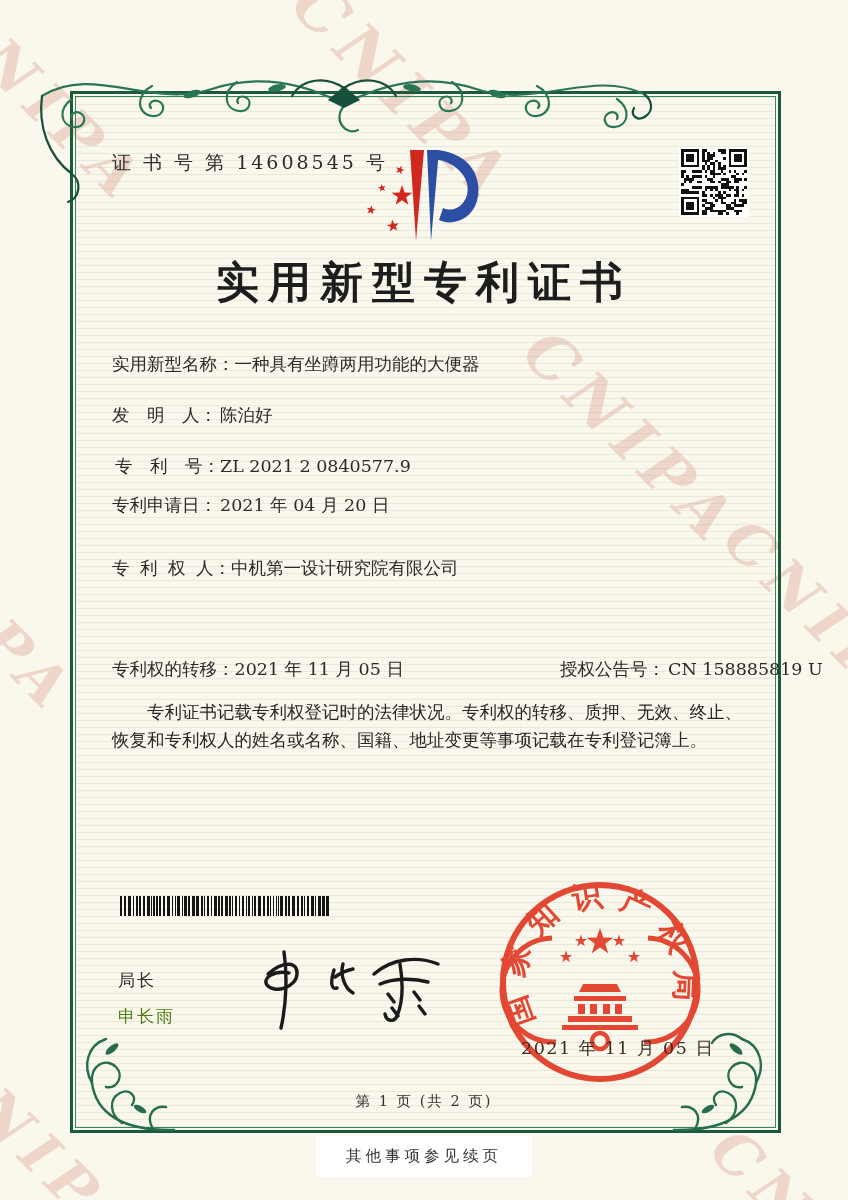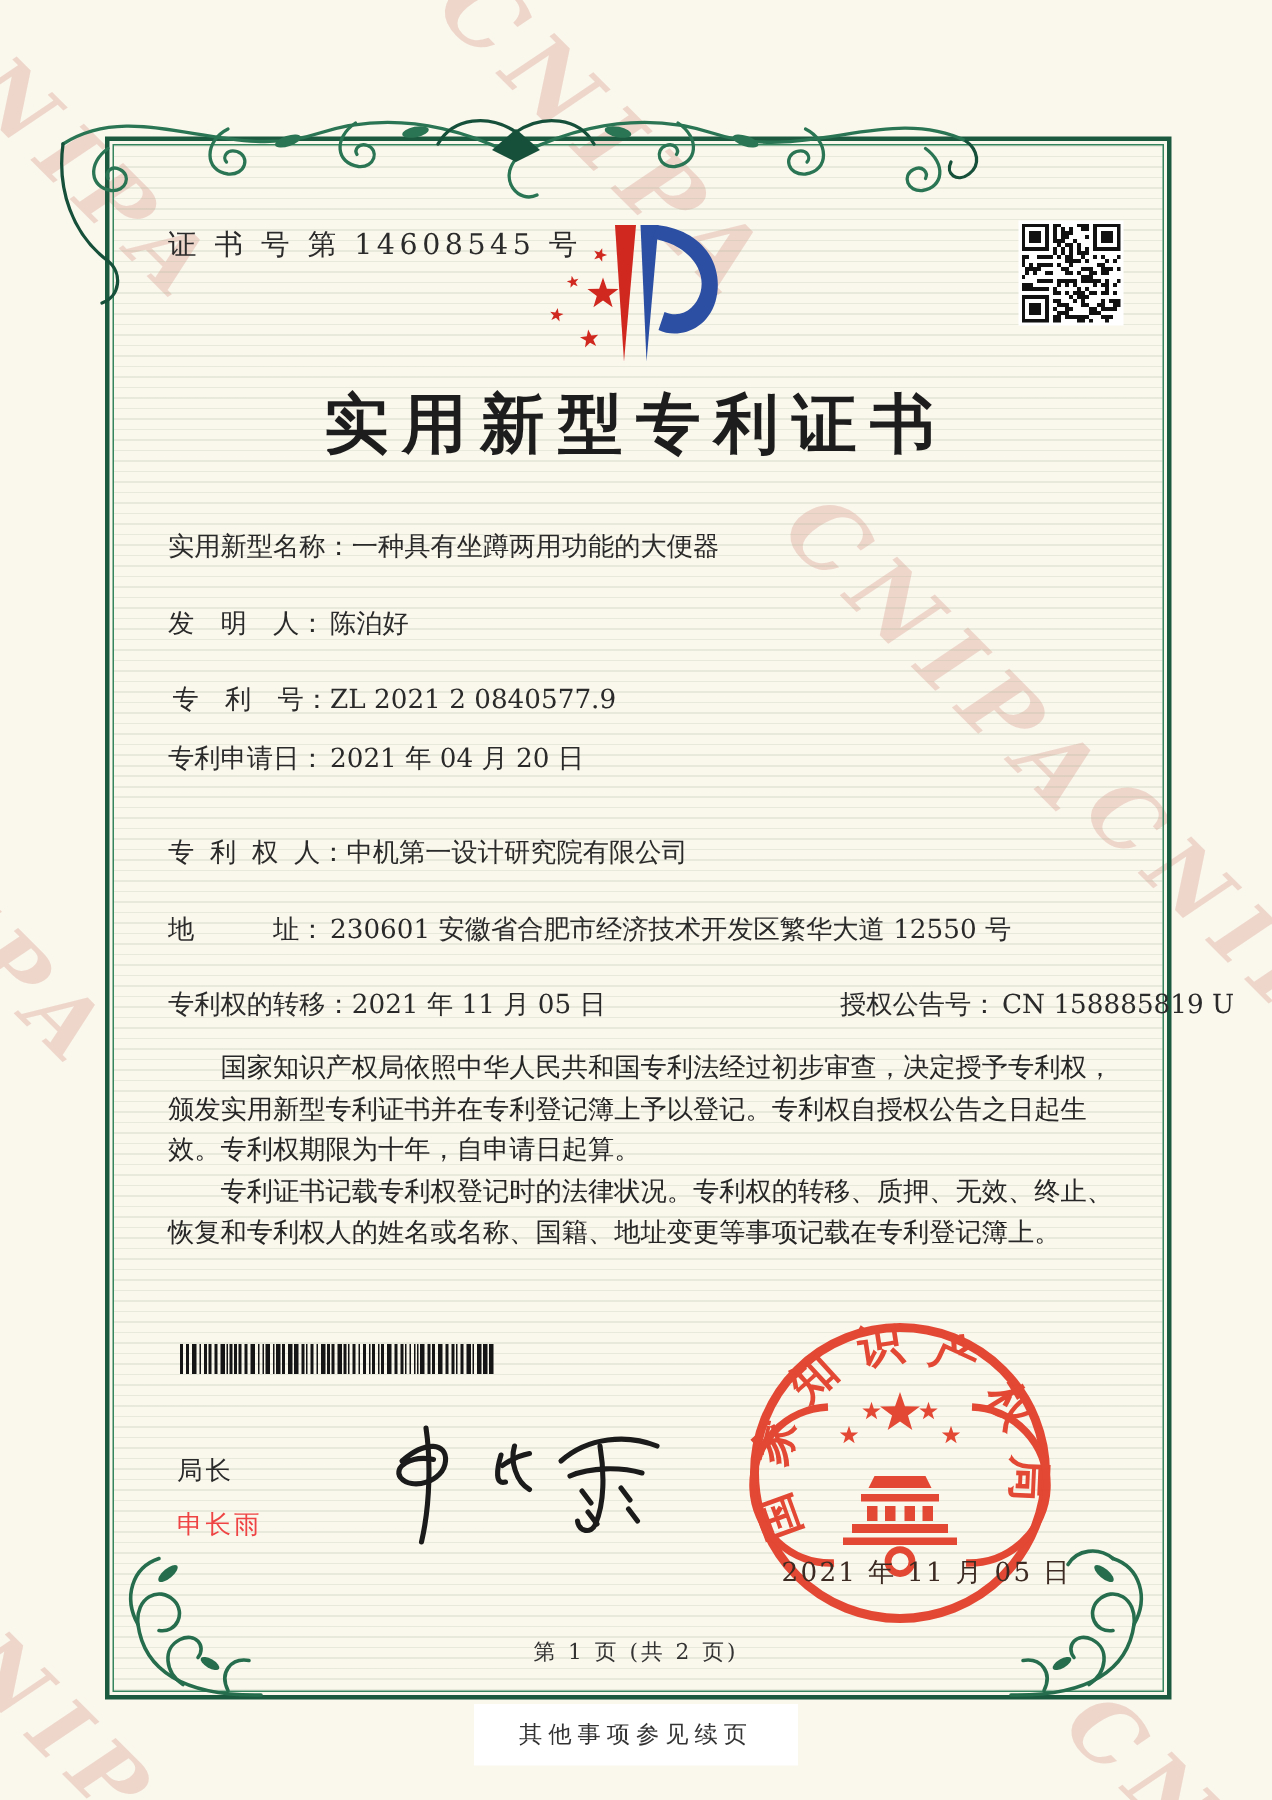--- a/index.html
+++ b/index.html
@@ -21,21 +21,21 @@
   #doc-title{left:0;top:254px;width:848px;text-align:center;font-size:43px;font-weight:700;
              letter-spacing:9px;color:#1d1d1d;}
   .row{position:absolute;left:112px;z-index:4;font-size:17.5px;color:#2a2a2a;white-space:nowrap;}
   .row .lab{display:inline-block;min-width:108px;}
   .pair2{position:absolute;left:448px;top:0;}
   #paras{left:112px;top:699px;width:638px;font-size:17.5px;line-height:27.6px;color:#262626;}
   #paras p{margin:0;text-indent:2em;}
   #barcode{left:120px;top:896px;width:216px;height:20px;}
   #barcode .bar{display:inline-block;height:100%;background:#151515;vertical-align:top;}
   #signer-title{left:118px;top:969px;font-size:17px;letter-spacing:2px;color:#2a2a2a;text-align:right;}
-  #signer-name{left:118px;top:1005px;font-size:17px;letter-spacing:2px;color:#ef4444;}
+  #signer-name{left:118px;top:1005px;font-size:17px;letter-spacing:2px;color:#4d7c0f;}
   #signature{left:242px;top:944px;z-index:5;}
   #seal{left:490px;top:872px;z-index:4;opacity:0.93;}
   #seal-date{left:521px;top:1036px;font-size:17.5px;letter-spacing:1.5px;color:#3c2b22;z-index:6;}
   #page-info{left:0;top:1092px;width:848px;text-align:center;font-size:14.5px;letter-spacing:2px;color:#333;}
   #footer-note{left:50%;top:1136px;transform:translateX(-50%);background:#ffffff;
                padding:10px 30px;font-size:15.5px;letter-spacing:4px;color:#333;z-index:6;}
 </style>
 </head>
 <body>
 
@@ -418,28 +418,26 @@
         <rect x="21" y="24" width="1" height="1" fill="#111"></rect>
       </svg></div>
 
   <div class="abs" id="doc-title">实用新型专利证书</div>
 
   <div class="row" style="top:352px;"><span class="lab">实用新型名称：</span><span>一种具有坐蹲两用功能的大便器</span></div>
   <div class="row" style="top:403px;"><span class="lab">发　明　人：</span><span>陈泊好</span></div>
   <div class="row" style="top:454px;text-align:right;"><span class="lab">专　利　号：</span><span>ZL 2021 2 0840577.9</span></div>
   <div class="row" style="top:493px;"><span class="lab">专利申请日：</span><span>2021 年 04 月 20 日</span></div>
   <div class="row" style="top:556px;font-family:Liberation Mono, monospace;"><span class="lab">专 利 权 人：</span><span>中机第一设计研究院有限公司</span></div>
-  <div class="row" style="top:607px;"><span class="lab">地　　　址：</span><span>230601 安徽省合肥市经济技术开发区繁华大道 12550 号</span></div>
   <div class="row" style="top:657px;width:680px;">
     <span class="lab">专利权的转移：</span><span>2021 年 11 月 05 日</span>
     <span class="pair2"><span class="lab">授权公告号：</span><span>CN 158885819 U</span></span>
   </div>
 
   <div class="abs" id="paras">
-    <p>国家知识产权局依照中华人民共和国专利法经过初步审查，决定授予专利权，颁发实用新型专利证书并在专利登记簿上予以登记。专利权自授权公告之日起生效。专利权期限为十年，自申请日起算。</p>
     <p>专利证书记载专利权登记时的法律状况。专利权的转移、质押、无效、终止、恢复和专利权人的姓名或名称、国籍、地址变更等事项记载在专利登记簿上。</p>
   </div>
 
   <div class="abs" id="barcode"><span class="bar" style="width: 2px; margin-right: 2px;"></span><span class="bar" style="width: 2px; margin-right: 2px;"></span><span class="bar" style="width: 3px; margin-right: 2px;"></span><span class="bar" style="width: 1px; margin-right: 2px;"></span><span class="bar" style="width: 2px; margin-right: 1px;"></span><span class="bar" style="width: 2px; margin-right: 2px;"></span><span class="bar" style="width: 2px; margin-right: 2px;"></span><span class="bar" style="width: 3px; margin-right: 1px;"></span><span class="bar" style="width: 1px; margin-right: 1px;"></span><span class="bar" style="width: 2px; margin-right: 1px;"></span><span class="bar" style="width: 2px; margin-right: 1px;"></span><span class="bar" style="width: 2px; margin-right: 2px;"></span><span class="bar" style="width: 2px; margin-right: 2px;"></span><span class="bar" style="width: 3px; margin-right: 2px;"></span><span class="bar" style="width: 1px; margin-right: 2px;"></span><span class="bar" style="width: 1px; margin-right: 1px;"></span><span class="bar" style="width: 3px; margin-right: 2px;"></span><span class="bar" style="width: 1px; margin-right: 1px;"></span><span class="bar" style="width: 3px; margin-right: 1px;"></span><span class="bar" style="width: 2px; margin-right: 2px;"></span><span class="bar" style="width: 3px; margin-right: 1px;"></span><span class="bar" style="width: 3px; margin-right: 2px;"></span><span class="bar" style="width: 2px; margin-right: 1px;"></span><span class="bar" style="width: 1px; margin-right: 2px;"></span><span class="bar" style="width: 2px; margin-right: 2px;"></span><span class="bar" style="width: 1px; margin-right: 2px;"></span><span class="bar" style="width: 3px; margin-right: 1px;"></span><span class="bar" style="width: 2px; margin-right: 1px;"></span><span class="bar" style="width: 2px; margin-right: 2px;"></span><span class="bar" style="width: 3px; margin-right: 1px;"></span><span class="bar" style="width: 2px; margin-right: 1px;"></span><span class="bar" style="width: 1px; margin-right: 2px;"></span><span class="bar" style="width: 2px; margin-right: 2px;"></span><span class="bar" style="width: 1px; margin-right: 2px;"></span><span class="bar" style="width: 2px; margin-right: 2px;"></span><span class="bar" style="width: 1px; margin-right: 1px;"></span><span class="bar" style="width: 2px; margin-right: 2px;"></span><span class="bar" style="width: 1px; margin-right: 1px;"></span><span class="bar" style="width: 2px; margin-right: 2px;"></span><span class="bar" style="width: 3px; margin-right: 2px;"></span><span class="bar" style="width: 2px; margin-right: 2px;"></span><span class="bar" style="width: 2px; margin-right: 1px;"></span><span class="bar" style="width: 1px; margin-right: 2px;"></span><span class="bar" style="width: 1px; margin-right: 2px;"></span><span class="bar" style="width: 1px; margin-right: 1px;"></span><span class="bar" style="width: 1px; margin-right: 1px;"></span><span class="bar" style="width: 3px; margin-right: 2px;"></span><span class="bar" style="width: 2px; margin-right: 1px;"></span><span class="bar" style="width: 2px; margin-right: 2px;"></span><span class="bar" style="width: 3px; margin-right: 2px;"></span><span class="bar" style="width: 2px; margin-right: 2px;"></span><span class="bar" style="width: 2px; margin-right: 1px;"></span><span class="bar" style="width: 1px; margin-right: 2px;"></span><span class="bar" style="width: 2px; margin-right: 2px;"></span><span class="bar" style="width: 3px; margin-right: 1px;"></span><span class="bar" style="width: 1px; margin-right: 2px;"></span><span class="bar" style="width: 3px; margin-right: 1px;"></span><span class="bar" style="width: 3px; margin-right: 1px;"></span><span class="bar" style="width: 3px; margin-right: 2px;"></span></div>
 
   <div class="abs" id="signer-title">局长</div>
   <div class="abs" id="signer-name">申长雨</div>
 
   <svg class="abs" id="signature" width="205" height="100" viewBox="0 0 205 100">
     <g fill="none" stroke="#1b1b1b" stroke-width="3.4" stroke-linecap="round" stroke-linejoin="round">

